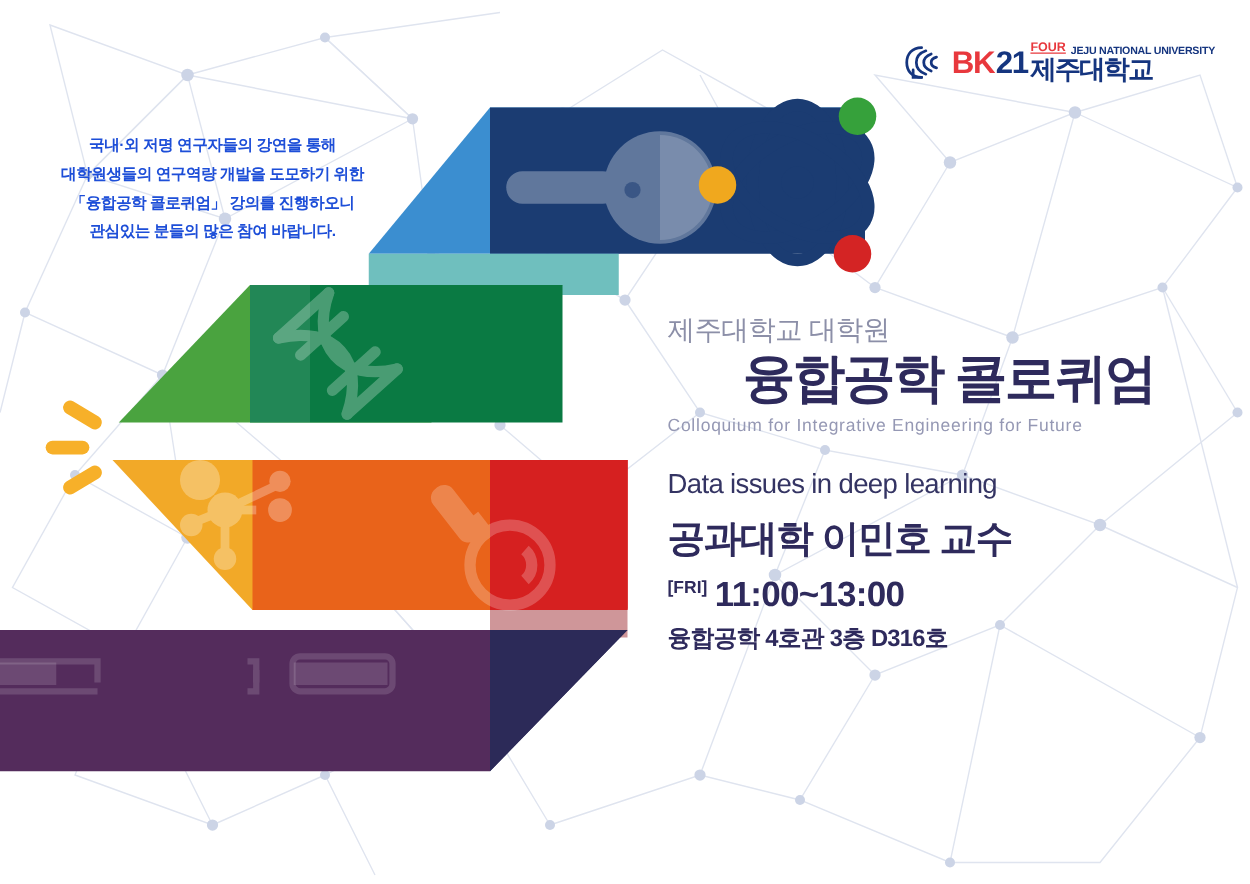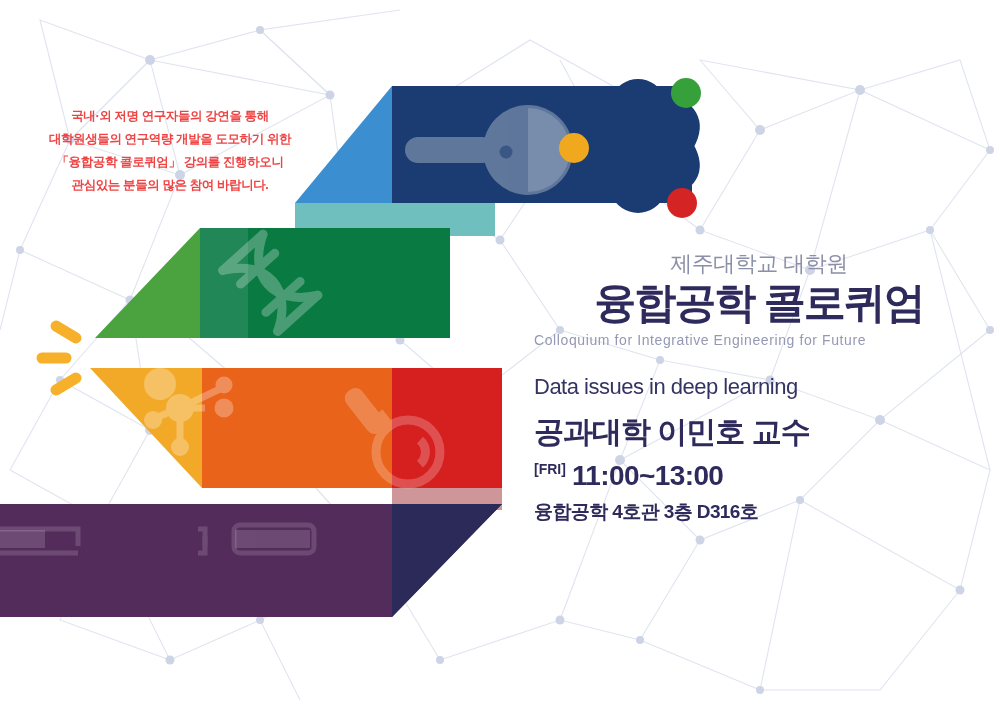--- a/index.html
+++ b/index.html
@@ -14,21 +14,21 @@
     background:#ffffff;
   }
   
   .bg-mesh{position:absolute;inset:0;width:1000px;height:707px;pointer-events:none;}
   
   .blocks{position:absolute;left:0;top:0;width:1000px;height:707px;}
   
   .intro{
     position:absolute;left:30px;top:105px;width:280px;
     text-align:center;
-    color:#ef4444;
+    color:#1d4ed8;
     font-size:12.5px;
     line-height:1.85;
     font-weight:bold;
     letter-spacing:-0.4px;
     white-space:pre-line;
   }
   
   .logo{
     position:absolute;right:28px;top:33px;
     display:flex;align-items:center;gap:5px;
@@ -52,21 +52,21 @@
     font-size:8.5px;font-weight:bold;color:#15357f;letter-spacing:-0.2px;
   }
   .logo-kor{
     font-size:21px;font-weight:bold;color:#15357f;letter-spacing:-1.5px;line-height:1;
   }
   .logo-row{display:flex;align-items:center;}
   
   .info{position:absolute;left:534px;top:252px;width:450px;}
   .kicker{
     font-size:22px;color:#8c8fa8;letter-spacing:-0.5px;
-    line-height:1.1;margin:0 0 4px 0;font-weight:400;text-align:center;
+    line-height:1.1;margin:0 0 4px 0;font-weight:400;
   }
   .title-main{
     font-size:42px;font-weight:bold;color:#2e2a5c;
     letter-spacing:-2px;line-height:1.08;margin:0;text-align:center;
   }
   .subtitle-en{
     font-size:14px;color:#9598b4;letter-spacing:0.6px;
     margin:6px 0 0 0;font-weight:400;line-height:1.2;
   }
   .lecture-title{
@@ -317,20 +317,42 @@
       <ellipse cx="80" cy="80" rx="36" ry="62"></ellipse>
       <ellipse cx="80" cy="80" rx="36" ry="62" transform="rotate(60 80 80)"></ellipse>
       <ellipse cx="80" cy="80" rx="36" ry="62" transform="rotate(120 80 80)"></ellipse>
     </g>
     <circle cx="80" cy="80" r="13" fill="#1b3c72"></circle>
     <circle cx="128" cy="27" r="15" fill="#36a13b"></circle>
     <circle cx="16" cy="82" r="15" fill="#f0a81e"></circle>
     <circle cx="124" cy="137" r="15" fill="#d42424"></circle>
   </svg>
 
+  <div class="logo">
+    <svg class="logo-mark" viewBox="0 0 40 40" xmlns="http://www.w3.org/2000/svg">
+      <g fill="none" stroke="#15357f" stroke-width="2.6" stroke-linecap="round">
+        <path d="M18 6 C9 6 4 12 4 20 C4 28 9 34 18 34"></path>
+        <path d="M18 34 L10 34 L10 27"></path>
+        <path d="M22 9 C16 11 13 15 13 20 C13 25 16 29 22 31"></path>
+        <path d="M27 12 C22 14 20 17 20 20 C20 23 22 26 27 28"></path>
+        <path d="M32 15 C28 16 27 18 27 20 C27 22 28 24 32 25"></path>
+      </g>
+    </svg>
+    <div class="logo-row">
+      <span class="logo-bk">BK</span>
+      <span class="logo-21">21</span>
+      <div class="logo-txtcol">
+        <div class="logo-top">
+          <span class="logo-four">FOUR</span>
+          <span class="logo-jnu">JEJU NATIONAL UNIVERSITY</span>
+        </div>
+        <span class="logo-kor">제주대학교</span>
+      </div>
+    </div>
+  </div>
 
   <div class="intro">국내·외 저명 연구자들의 강연을 통해
 대학원생들의 연구역량 개발을 도모하기 위한
 「융합공학 콜로퀴엄」 강의를 진행하오니
 관심있는 분들의 많은 참여 바랍니다.</div>
 
   <div class="info">
     <div class="kicker">제주대학교 대학원</div>
     <div class="title-main">융합공학 콜로퀴엄</div>
     <div class="subtitle-en">Colloquium for Integrative Engineering for Future</div>

